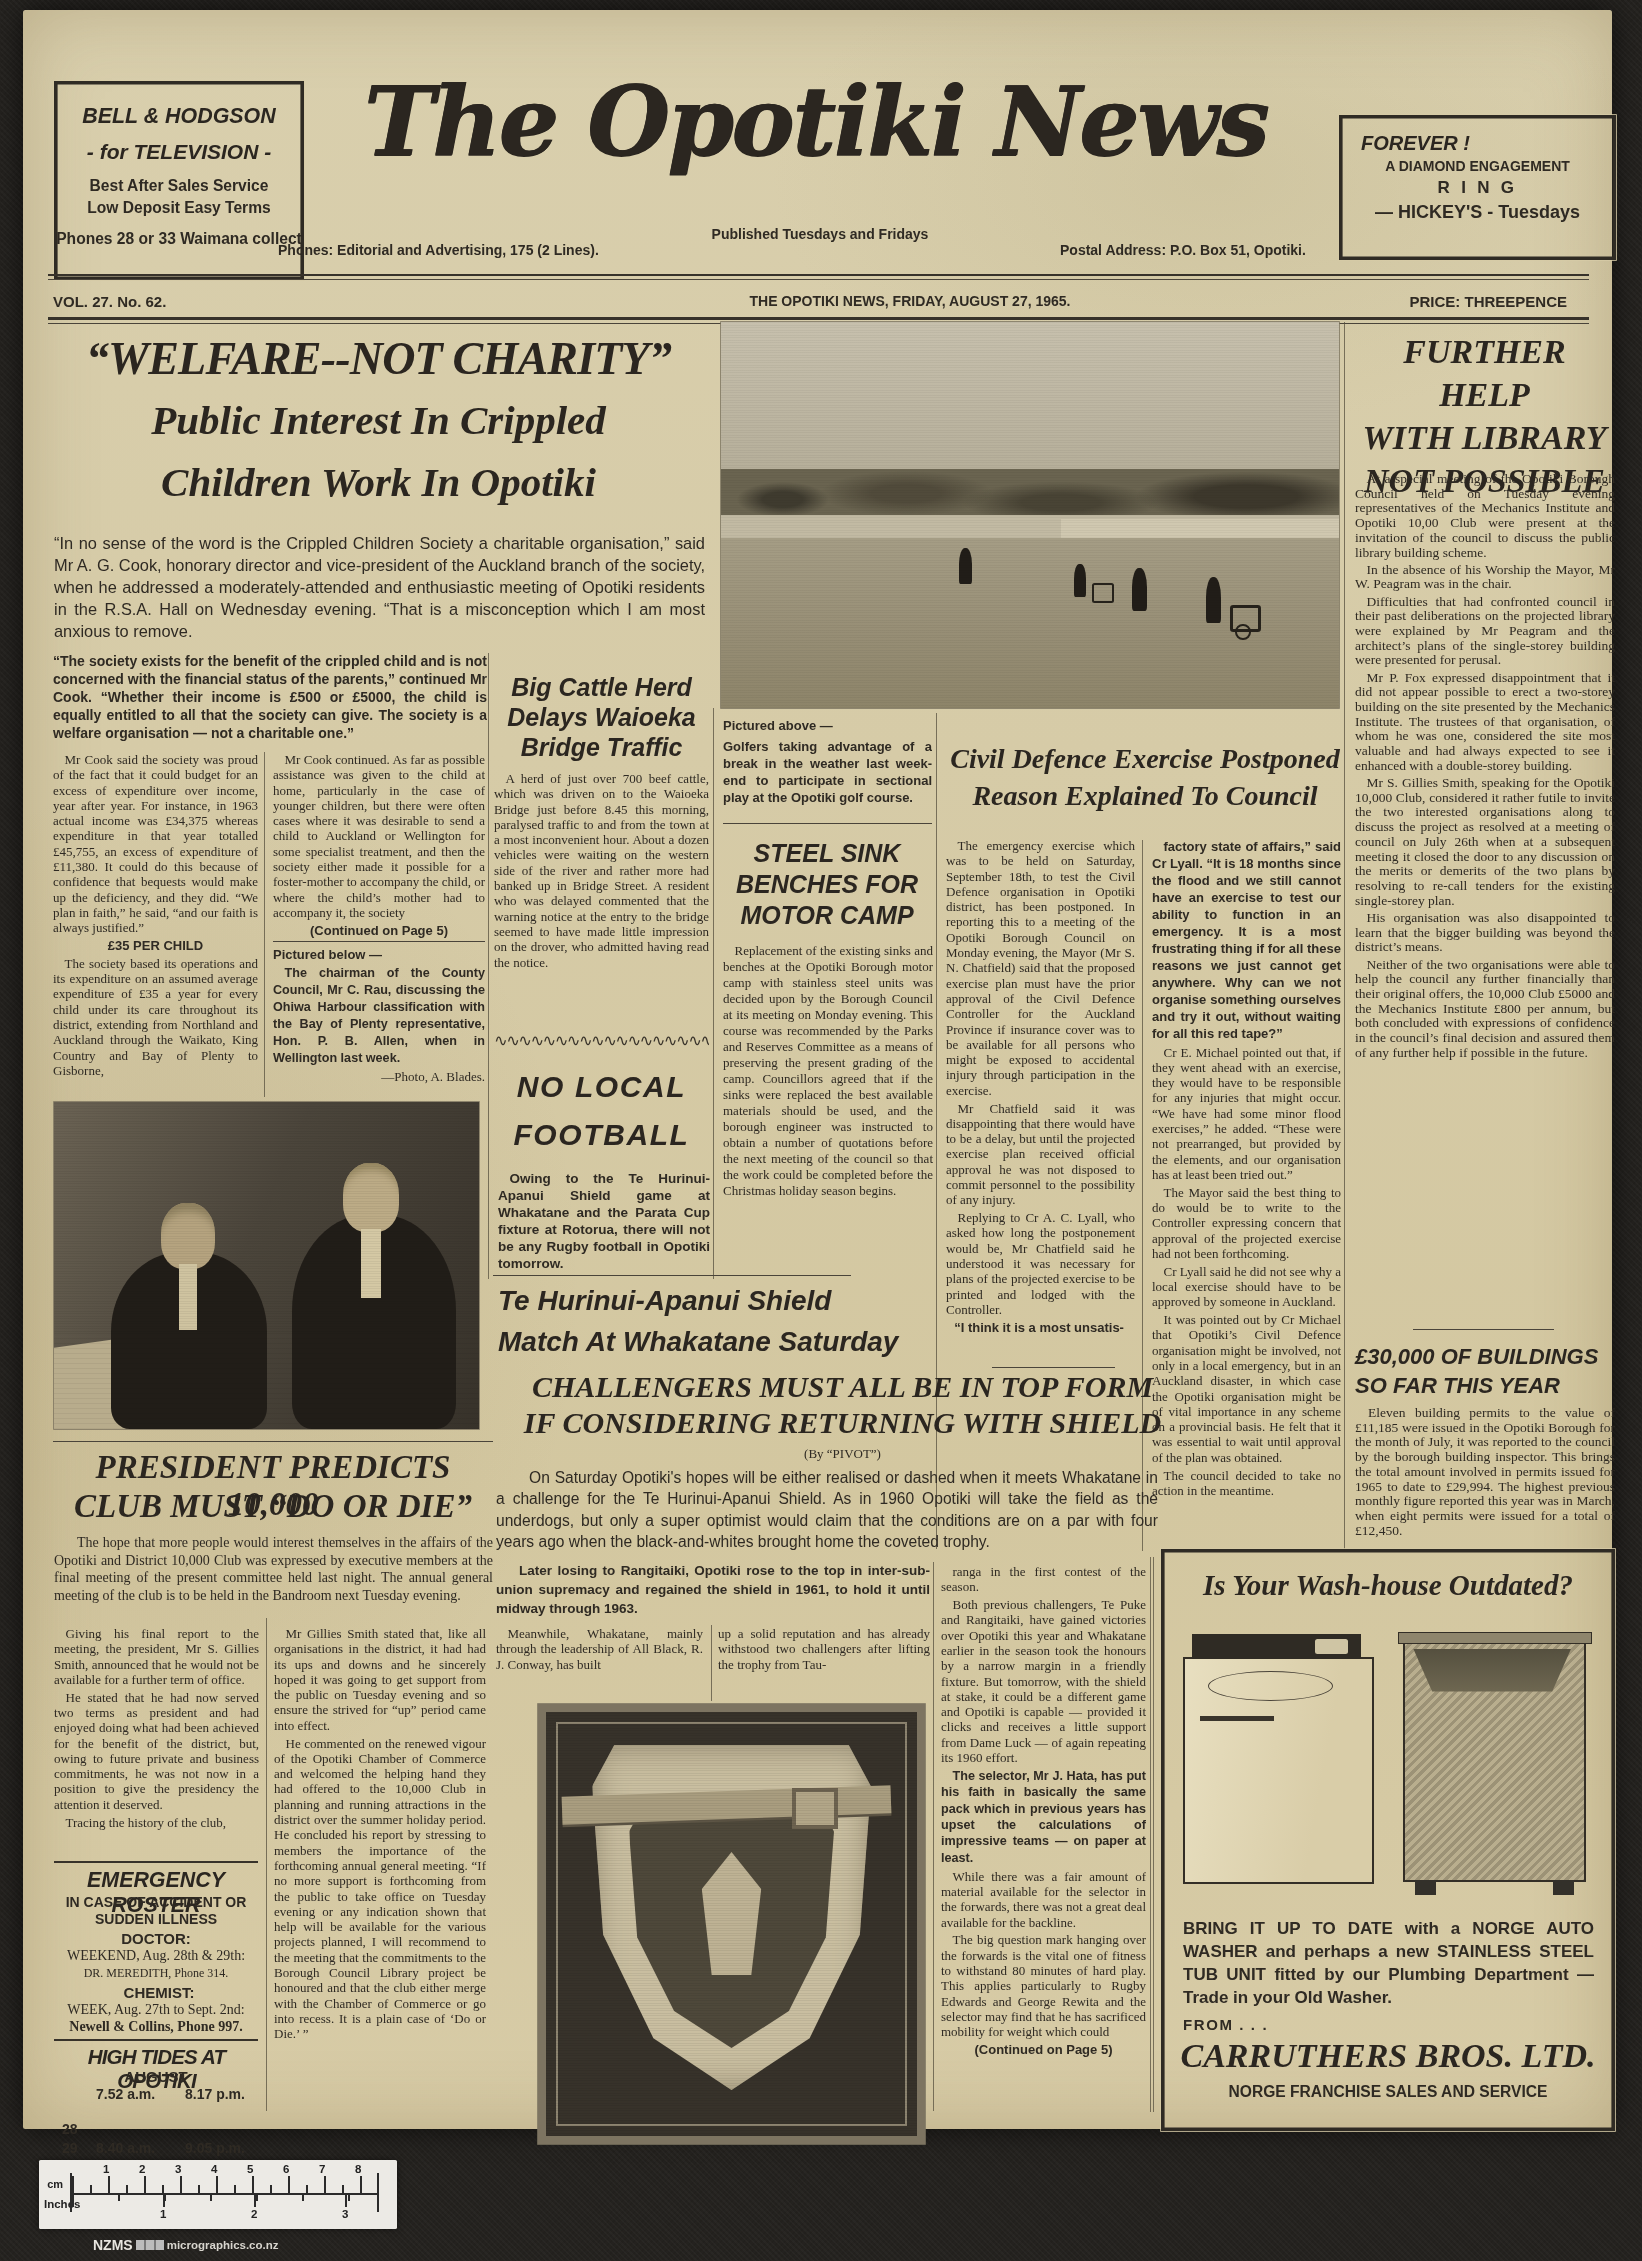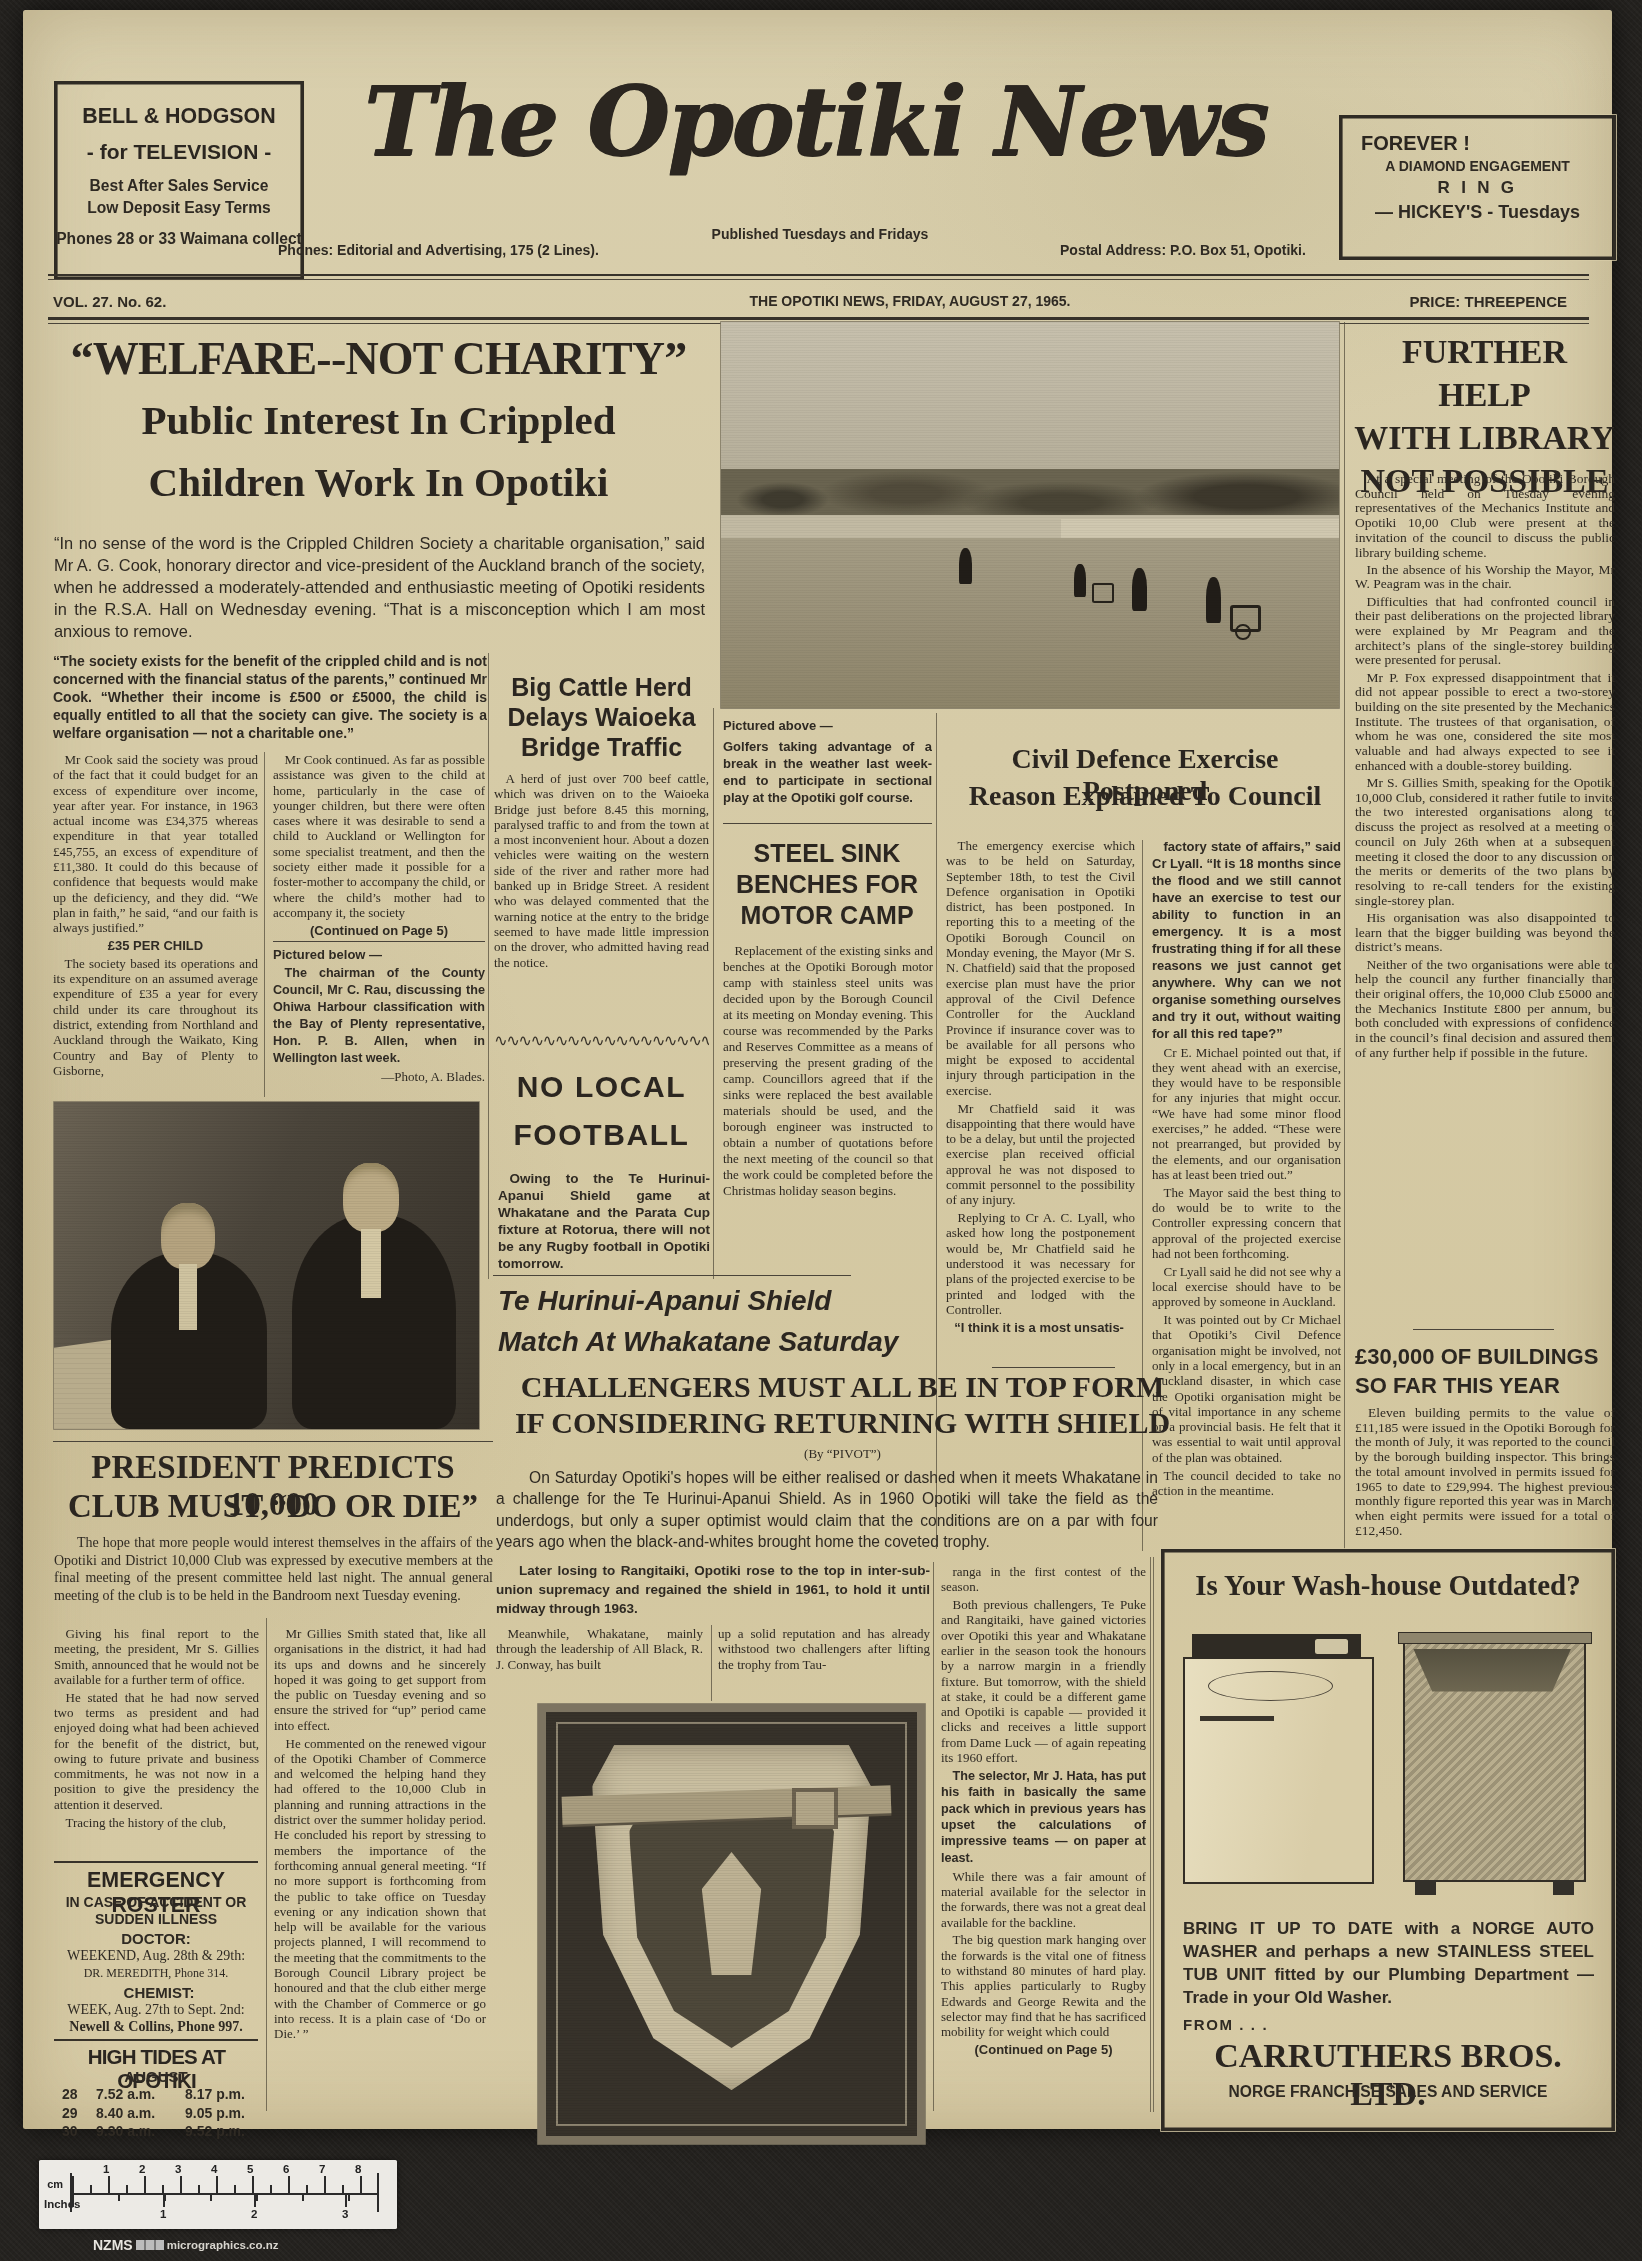--- a/index.html
+++ b/index.html
@@ -38,21 +38,21 @@
   .civL p:last-child{font-family:"Liberation Sans",sans-serif;font-weight:bold;text-indent:8.2px;}
   .sr p:nth-child(3){font-family:"Liberation Sans",sans-serif;font-weight:bold;font-size:12.6px;line-height:16.4px;}
   .sr p:last-child{text-align:center;text-indent:0;font-family:"Liberation Sans",sans-serif;font-weight:bold;}
   .adbox{border:2.5px solid #2f2b24;box-shadow:0 0 0 0.8px #d6cba7, 0 0 0 1.6px #2f2b24 inset;}
   .kicker{letter-spacing:-0.8px;}
   .sq{letter-spacing:-1.6px;color:#3a342b;font-size:16.4px;overflow:hidden;white-space:nowrap;}
   .tick{position:absolute;background:#2b2b2b;width:1.6px;}
   .rnum{position:absolute;font-family:"Liberation Sans",sans-serif;font-weight:bold;font-size:11.5px;color:#222;}
   .photo{box-shadow:0 0 0 0.8px #7c7460;}
   .fig{position:absolute;background:#211d18;border-radius:45% 45% 12% 12%;}
-  .head{color:#2b2620;}
+  .head{color:#2b2620;font-style:italic;}
 </style>
 </head>
 <body>
 
 <div class="paper">
 
   <div class="abs adbox" style="left:31px;top:71px;width:246px;height:195px;">
     <div class="ctr san b head" style="margin-top:21.4px;font-size:21.4px;">BELL &amp; HODGSON</div>
     <div class="ctr san b head" style="font-size:21px;margin-top:11px;">- for TELEVISION -</div>
     <div class="ctr san b" style="font-size:15.6px;margin-top:13px;">Best After Sales Service</div>
@@ -150,21 +150,21 @@
   <div class="abs ctr ser" style="left:31px;top:1938px;width:204px;font-size:14px;">WEEKEND, Aug. 28th &amp; 29th:</div>
   <div class="abs ctr ser" style="left:31px;top:1956px;width:204px;font-size:12px;">DR. MEREDITH, Phone 314.</div>
   <div class="abs ctr san b" style="left:34px;top:1974px;width:204px;font-size:15px;">CHEMIST:</div>
   <div class="abs ctr ser" style="left:31px;top:1992px;width:204px;font-size:14px;">WEEK, Aug. 27th to Sept. 2nd:</div>
   <div class="abs ctr ser b" style="left:31px;top:2009px;width:204px;font-size:14px;">Newell &amp; Collins, Phone 997.</div>
   <div class="abs hr" style="left:31px;top:2029px;width:204px;"></div>
   <div class="abs san b head" style="left:25px;top:2035px;width:217px;font-size:20.5px;text-align:center;letter-spacing:-0.8px;">HIGH TIDES AT OPOTIKI</div>
   <div class="abs ctr san b" style="left:31px;top:2058px;width:204px;font-size:15px;">AUGUST</div>
   <div class="abs san b" style="left:39px;top:2076px;width:195px;font-size:14px;">
     <div style="display:flex;margin-bottom:2.5px;">
-      <span style="width:34px;">28</span>
+      <span style="width:34px;margin-top:35px;">28</span>
       <span style="width:89px;">7.52 a.m.</span>
       <span>8.17 p.m.</span>
     </div>
     <div style="display:flex;margin-bottom:2.5px;">
       <span style="width:34px;">29</span>
       <span style="width:89px;">8.40 a.m.</span>
       <span>9.05 p.m.</span>
     </div>
     <div style="display:flex;">
       <span style="width:34px;">30</span>

